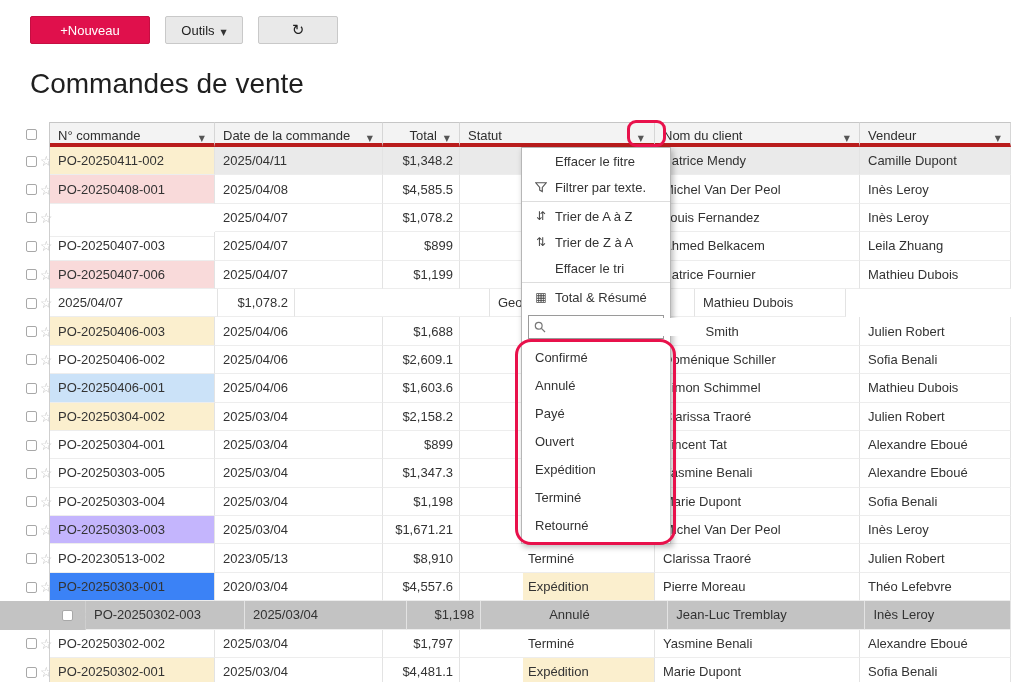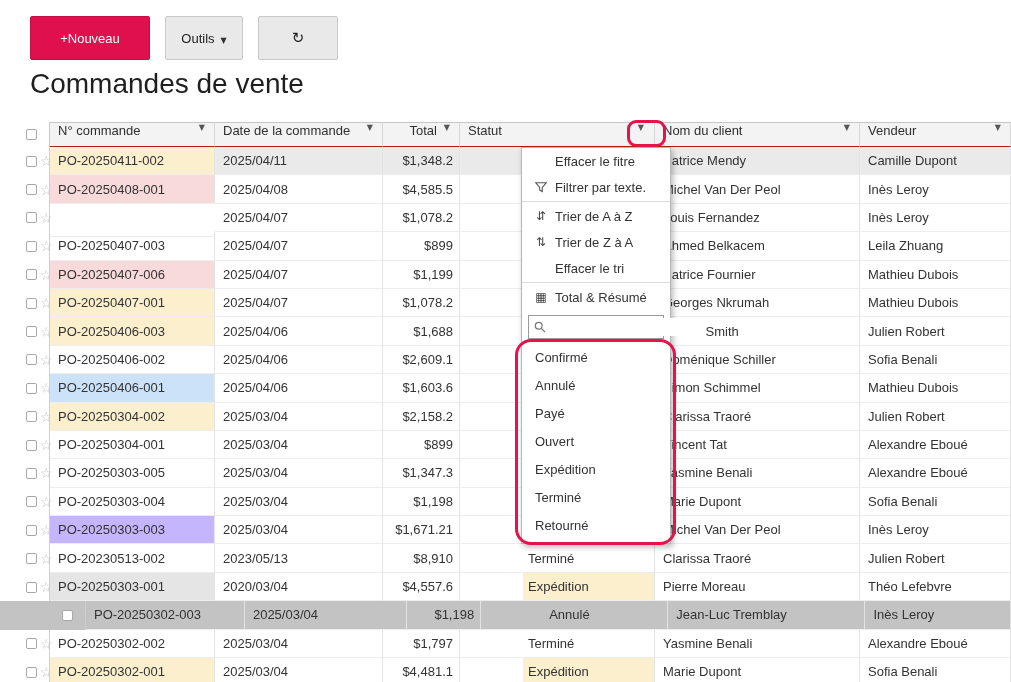--- a/index.html
+++ b/index.html
@@ -7,40 +7,40 @@
   body {
     position: relative;
     overflow: hidden;
     background: #ffffff;
     font-family: "Liberation Sans", sans-serif;
     color: #333;
   }
   
   .toolbar { position: absolute; left: 30px; top: 16px; display: flex; gap: 15px; }
   .btn {
-    height: 44px; font-size: 13px; border-radius: 2px; cursor: pointer;
+    height: 28px; font-size: 13px; border-radius: 2px; cursor: pointer;
     font-family: "Liberation Sans", sans-serif;
   }
   .btn-new { width: 120px; color: #fff; border: 1px solid #c50e42; background: #e0104c; }
   .btn-tools { width: 78px; background: #e9e9e9; border: 1px solid #c9c9c9; color: #222; }
   .btn-tools .caret { font-size: 8px; margin-left: 6px; color: #333; font-family: "DejaVu Sans", sans-serif; }
   .btn-refresh { width: 80px; background: #e9e9e9; border: 1px solid #c9c9c9; color: #222; font-size: 15px; font-family: "DejaVu Sans", sans-serif; }
   
   .title { position: absolute; left: 30px; top: 68px; font-size: 28px; font-weight: 400; color: #1f1f1f; }
   
   .grid { position: absolute; left: 0; top: 122px; width: 1011px; }
   .header-row { display: flex; height: 25px; }
   .gutter-h {
     width: 50px; border-right: 1px solid #c9c9c9; background: #fff;
     display: flex; align-items: center; padding-left: 26px;
   }
   .hcell {
     position: relative; background: #f3f3f3; font-size: 13px; color: #2f2f2f;
-    border-top: 1px solid #c6c6c6; border-bottom: 1px solid #b91c1c; border-right: 1px solid #d6d6d6;
-    display: flex; align-items: flex-start; padding: 0 8px; white-space: nowrap; overflow: hidden;
+    border-top: 1px solid #c6c6c6; border-bottom: 4px solid #b91c1c; border-right: 1px solid #d6d6d6;
+    display: flex; align-items: flex-end; padding: 0 8px; white-space: nowrap; overflow: hidden;
   }
   .harrow { position: absolute; right: 9px; font-size: 8px; color: #555; font-family: "DejaVu Sans", sans-serif; }
   .hcell.col-total { justify-content: flex-end; padding-right: 22px; }
   .hcell.col-status .harrow { right: 10px; }
   .col-order  { width: 165px; }
   .col-date   { width: 168px; }
   .col-total  { width: 77px;  }
   .col-status { width: 195px; }
   .col-client { width: 205px; }
   .col-vendor { width: 151px; }
@@ -198,21 +198,20 @@
           <span class="status-chip"></span>
         </div>
         <div class="cell col-client">Patrice Fournier</div>
         <div class="cell col-vendor">Mathieu Dubois</div>
       </div>
       <div class="trow">
         <div class="gutter" style="background: rgb(255, 255, 255);">
           <span class="checkbox"></span>
           <span class="star">☆</span>
         </div>
-        <div class="cell col-order" style="background: rgb(251, 239, 206);">PO-20250407-001</div>
         <div class="cell col-date">2025/04/07</div>
         <div class="cell col-total">$1,078.2</div>
         <div class="cell col-status">
           <span class="status-chip"></span>
         </div>
         <div class="cell col-client">Georges Nkrumah</div>
         <div class="cell col-vendor">Mathieu Dubois</div>
       </div>
       <div class="trow">
         <div class="gutter" style="background: rgb(255, 255, 255);">
@@ -338,21 +337,21 @@
           <span class="status-chip">Terminé</span>
         </div>
         <div class="cell col-client">Clarissa Traoré</div>
         <div class="cell col-vendor">Julien Robert</div>
       </div>
       <div class="trow">
         <div class="gutter" style="background: rgb(255, 255, 255);">
           <span class="checkbox"></span>
           <span class="star">☆</span>
         </div>
-        <div class="cell col-order" style="background: #e5e5e5;">PO-20250303-001</div>
+        <div class="cell col-order" style="background: #3b82f6;">PO-20250303-001</div>
         <div class="cell col-date">2020/03/04</div>
         <div class="cell col-total">$4,557.6</div>
         <div class="cell col-status">
           <span class="status-chip" style="background: rgb(251, 239, 206);">Expédition</span>
         </div>
         <div class="cell col-client">Pierre Moreau</div>
         <div class="cell col-vendor">Théo Lefebvre</div>
       </div>
       <div class="trow" style="background: rgb(195, 195, 195); padding-left: 36px;">
         <div class="gutter">

